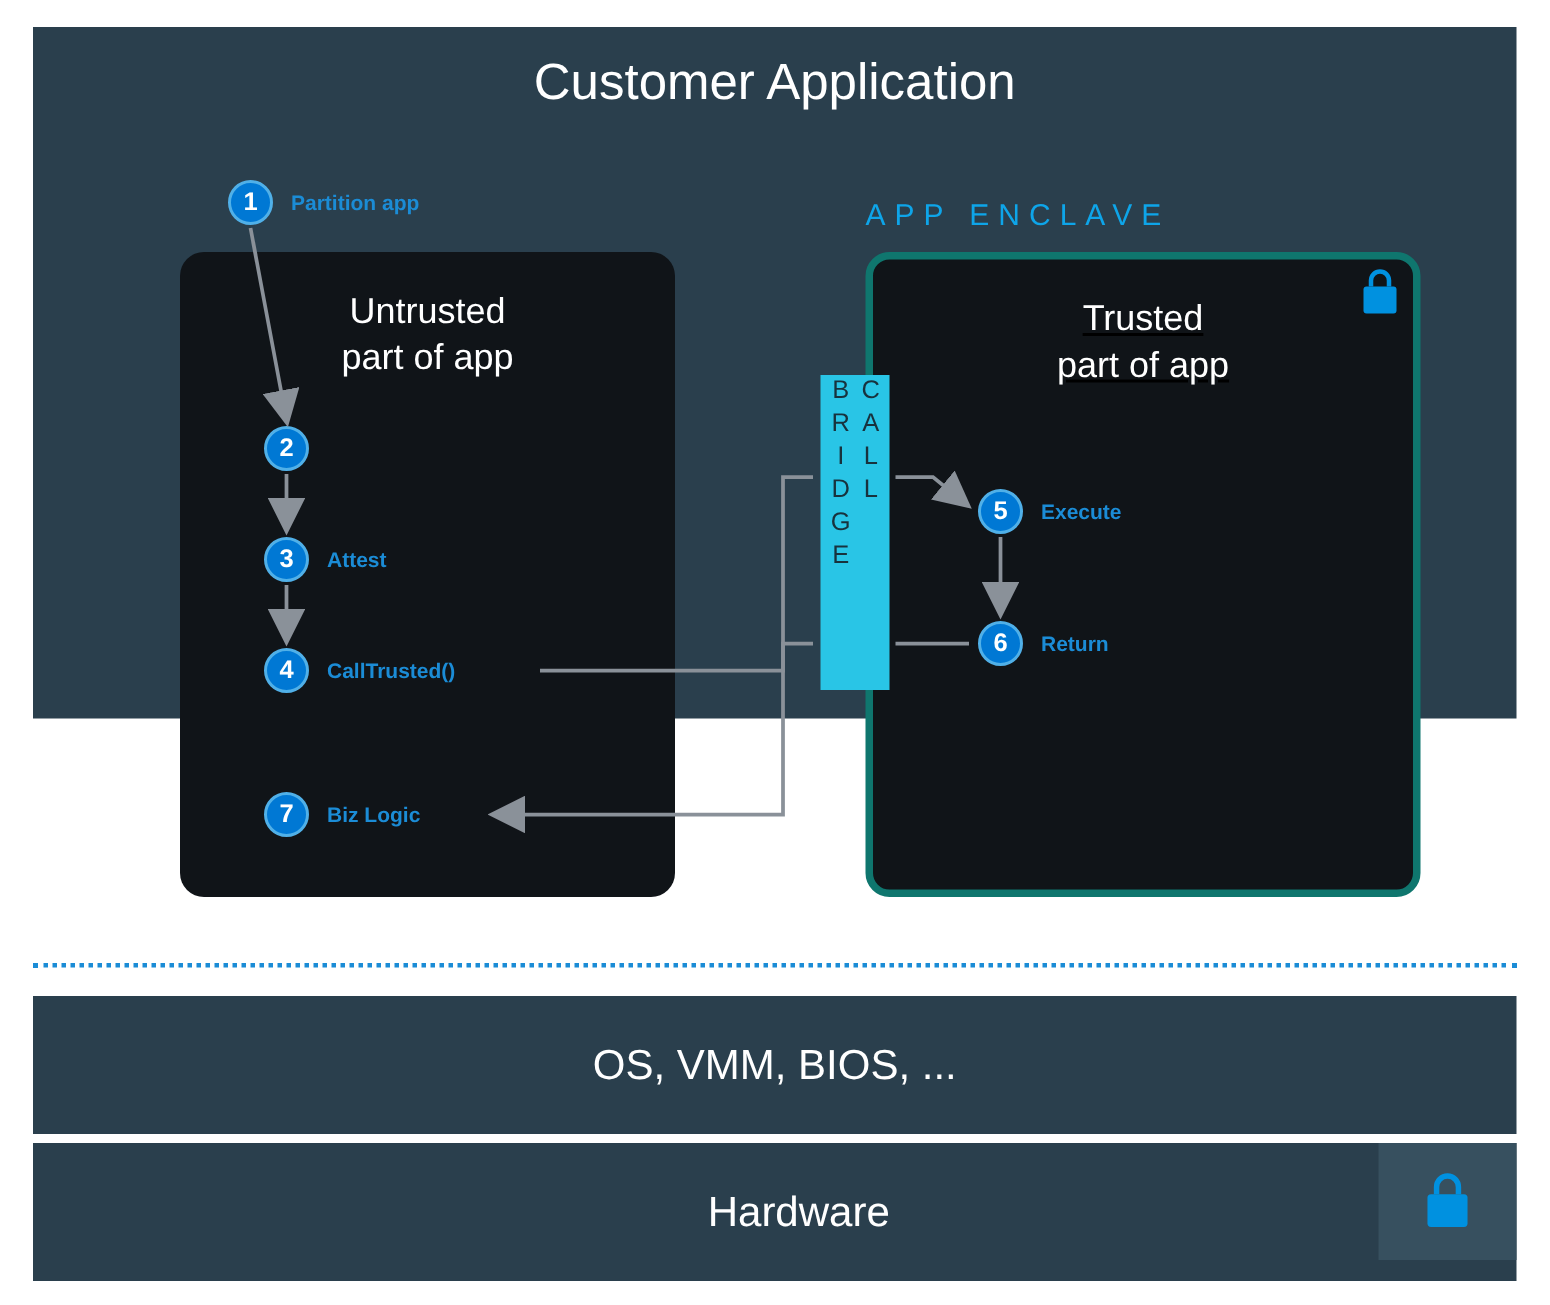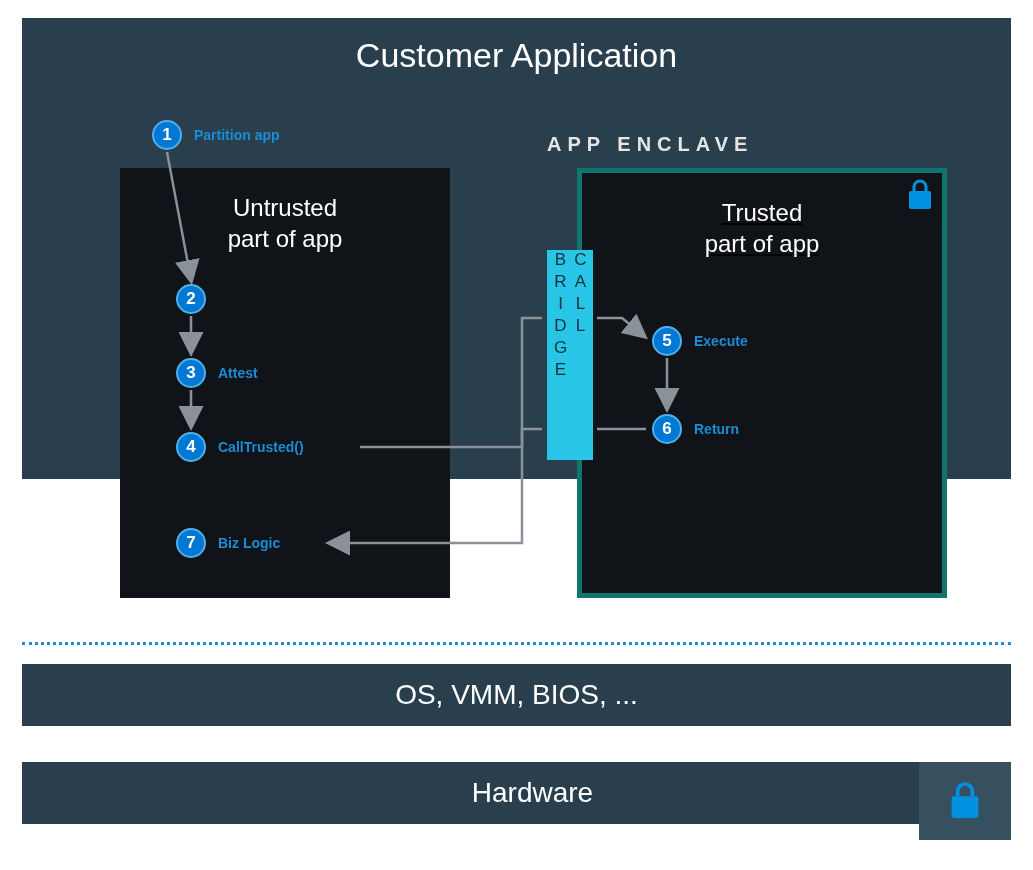--- a/index.html
+++ b/index.html
@@ -47,20 +47,21 @@
   }
   .step-label {
     color: #1b8cd6;
     font-size: 14px;
     font-weight: 700;
     white-space: nowrap;
   }
   .box {
     position: absolute;
     background: #101418;
+    border-radius: 16px;
   }
   .box-untrusted {
     left: 98px;
     top: 150px;
     width: 330px;
     height: 430px;
   }
   .box-trusted {
     left: 555px;
     top: 150px;
@@ -72,26 +73,26 @@
   .box-title {
     color: #fff;
     font-size: 24px;
     font-weight: 400;
     text-align: center;
     line-height: 1.3;
     margin-top: 24px;
   }
   .enclave-label {
     position: absolute;
-    left: 525px;
+    left: 555px;
     top: 115px;
-    color: #e5e5e5;
+    color: #0ea5e9;
     font-size: 20px;
     letter-spacing: 6px;
-    font-weight: 700;
+    font-weight: 400;
   }
   .lock-icon {
     position: absolute;
   }
   .call-bridge {
     position: absolute;
     left: 525px;
     top: 232px;
     width: 46px;
     height: 210px;
@@ -110,21 +111,21 @@
     position: absolute;
     left: 22px;
     top: 642px;
     width: calc(100% - 44px);
     border-top: 3px dotted #1b8cd6;
   }
   .lower-bar {
     position: absolute;
     left: 22px;
     width: calc(100% - 44px);
-    height: 62px;
+    height: 92px;
     background: #2a3f4d;
     color: #fff;
     font-size: 28px;
     font-weight: 400;
     display: flex;
     align-items: center;
     justify-content: center;
   }
   .bar-os { top: 664px; }
   .bar-hw { top: 762px; padding-left: 32px; }

